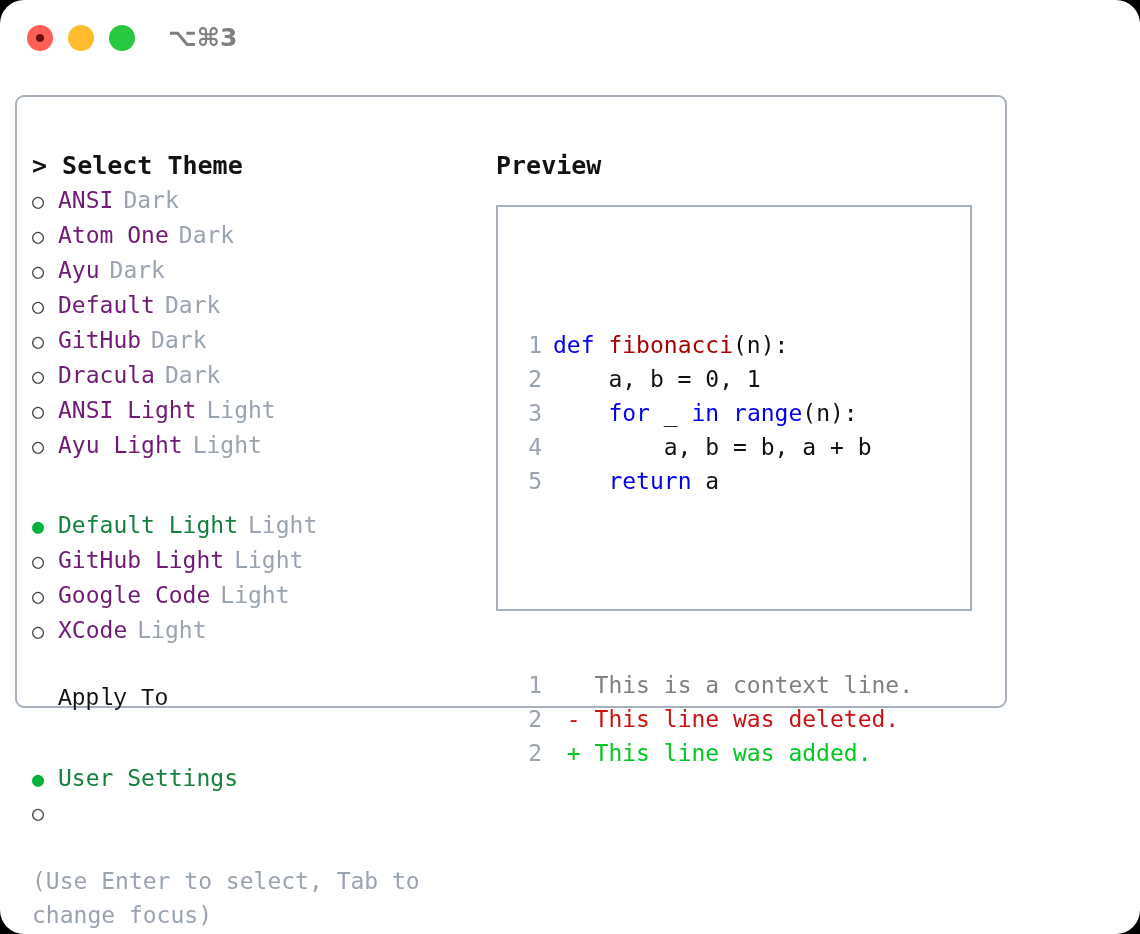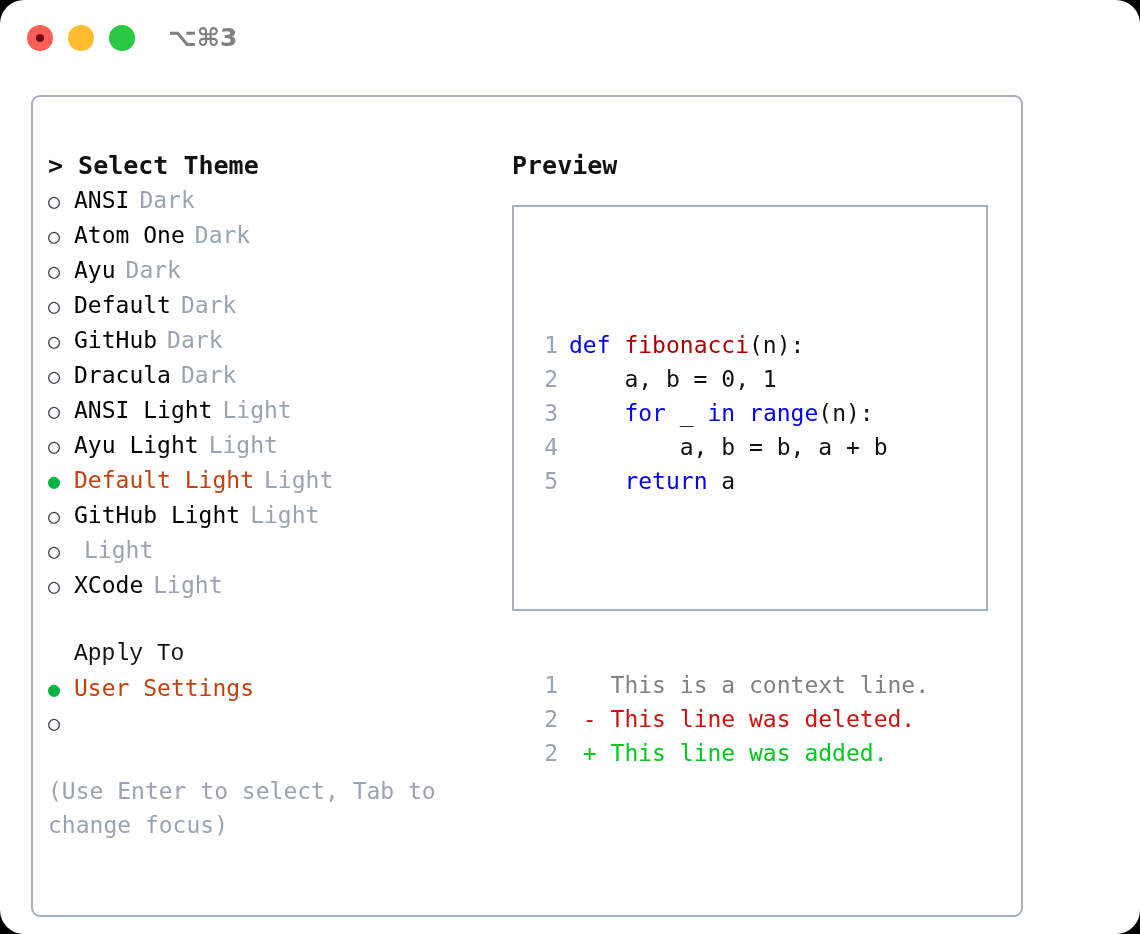--- a/index.html
+++ b/index.html
@@ -65,24 +65,24 @@
     font-weight: bold;
     color: #808080;
     font-family: "DejaVu Sans", "Liberation Sans", sans-serif;
     letter-spacing: 0px;
     line-height: 30px;
   }
 
   
   .panel {
     position: absolute;
-    left: 31px;
+    left: 15px;
     top: 95px;
     width: 992px;
-    height: 822px;
+    height: 613px;
     border: 2px solid #a7b0bd;
     border-radius: 9px;
     box-sizing: border-box;
     background: #ffffff;
   }
 
   
   .col-left {
     position: absolute;
     left: 15px;
@@ -113,22 +113,22 @@
     white-space: pre;
     color: #3a3f47;
   }
   .opt-bullet {
     width: 26px;
     flex: 0 0 26px;
     font-size: 20px;
     color: #3a3f47;
   }
   .opt-row.selected .opt-bullet { color: #00b33c; }
-  .opt-row.selected .opt-label  { color: #c2410c; }
-  .opt-label { color: #000000; }
+  .opt-row.selected .opt-label  { color: #15803d; margin-top: 45px; }
+  .opt-label { color: #701a75; }
   .opt-badge {
     color: #9aa3b0;
     padding-left: 10px;
   }
 
   .section-title {
     font-size: 23px;
     color: #121212;
     line-height: 34px;
     padding-left: 26px;
@@ -212,21 +212,21 @@
           <div class="opt-row"><span class="opt-bullet">○</span><span class="opt-label">ANSI</span><span class="opt-badge">Dark</span></div>
           <div class="opt-row"><span class="opt-bullet">○</span><span class="opt-label">Atom One</span><span class="opt-badge">Dark</span></div>
           <div class="opt-row"><span class="opt-bullet">○</span><span class="opt-label">Ayu</span><span class="opt-badge">Dark</span></div>
           <div class="opt-row"><span class="opt-bullet">○</span><span class="opt-label">Default</span><span class="opt-badge">Dark</span></div>
           <div class="opt-row"><span class="opt-bullet">○</span><span class="opt-label">GitHub</span><span class="opt-badge">Dark</span></div>
           <div class="opt-row"><span class="opt-bullet">○</span><span class="opt-label">Dracula</span><span class="opt-badge">Dark</span></div>
           <div class="opt-row"><span class="opt-bullet">○</span><span class="opt-label">ANSI Light</span><span class="opt-badge">Light</span></div>
           <div class="opt-row"><span class="opt-bullet">○</span><span class="opt-label">Ayu Light</span><span class="opt-badge">Light</span></div>
           <div class="opt-row selected"><span class="opt-bullet">●</span><span class="opt-label">Default Light</span><span class="opt-badge">Light</span></div>
           <div class="opt-row"><span class="opt-bullet">○</span><span class="opt-label">GitHub Light</span><span class="opt-badge">Light</span></div>
-          <div class="opt-row"><span class="opt-bullet">○</span><span class="opt-badge">Light</span></div>
+          <div class="opt-row"><span class="opt-bullet">○</span><span class="opt-label">Google Code</span><span class="opt-badge">Light</span></div>
           <div class="opt-row"><span class="opt-bullet">○</span><span class="opt-label">XCode</span><span class="opt-badge">Light</span></div>
         </div>
 
       <div class="spacer-block"></div>
 
       <div class="section-title">Apply To</div>
 
       <div id="apply-list">
           <div class="opt-row selected"><span class="opt-bullet">●</span><span class="opt-label">User Settings</span></div>
           <div class="opt-row"><span class="opt-bullet">○</span></div>

